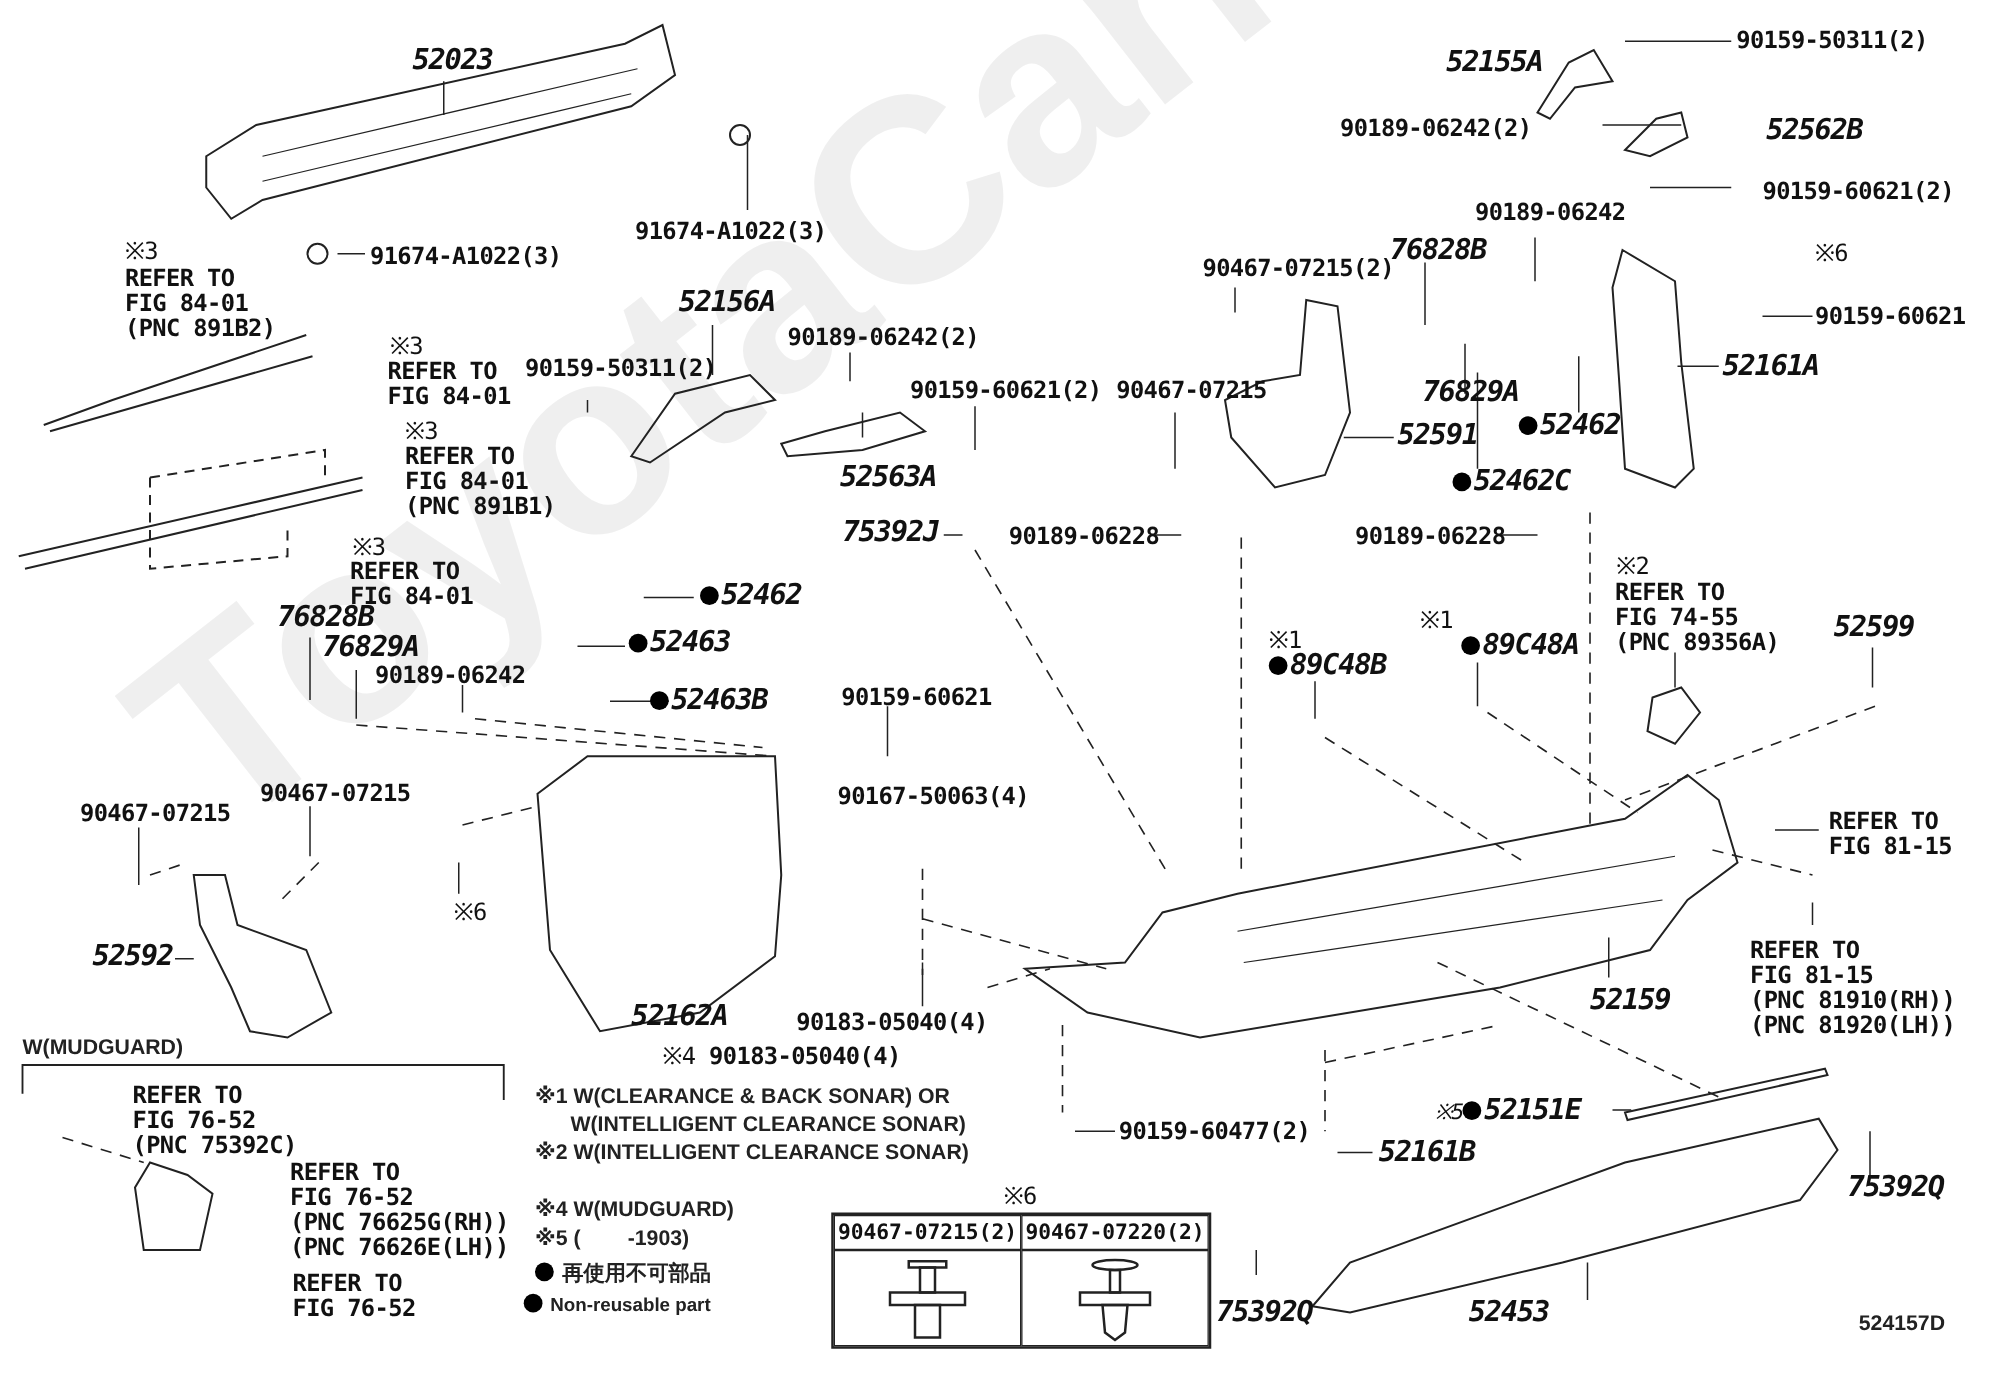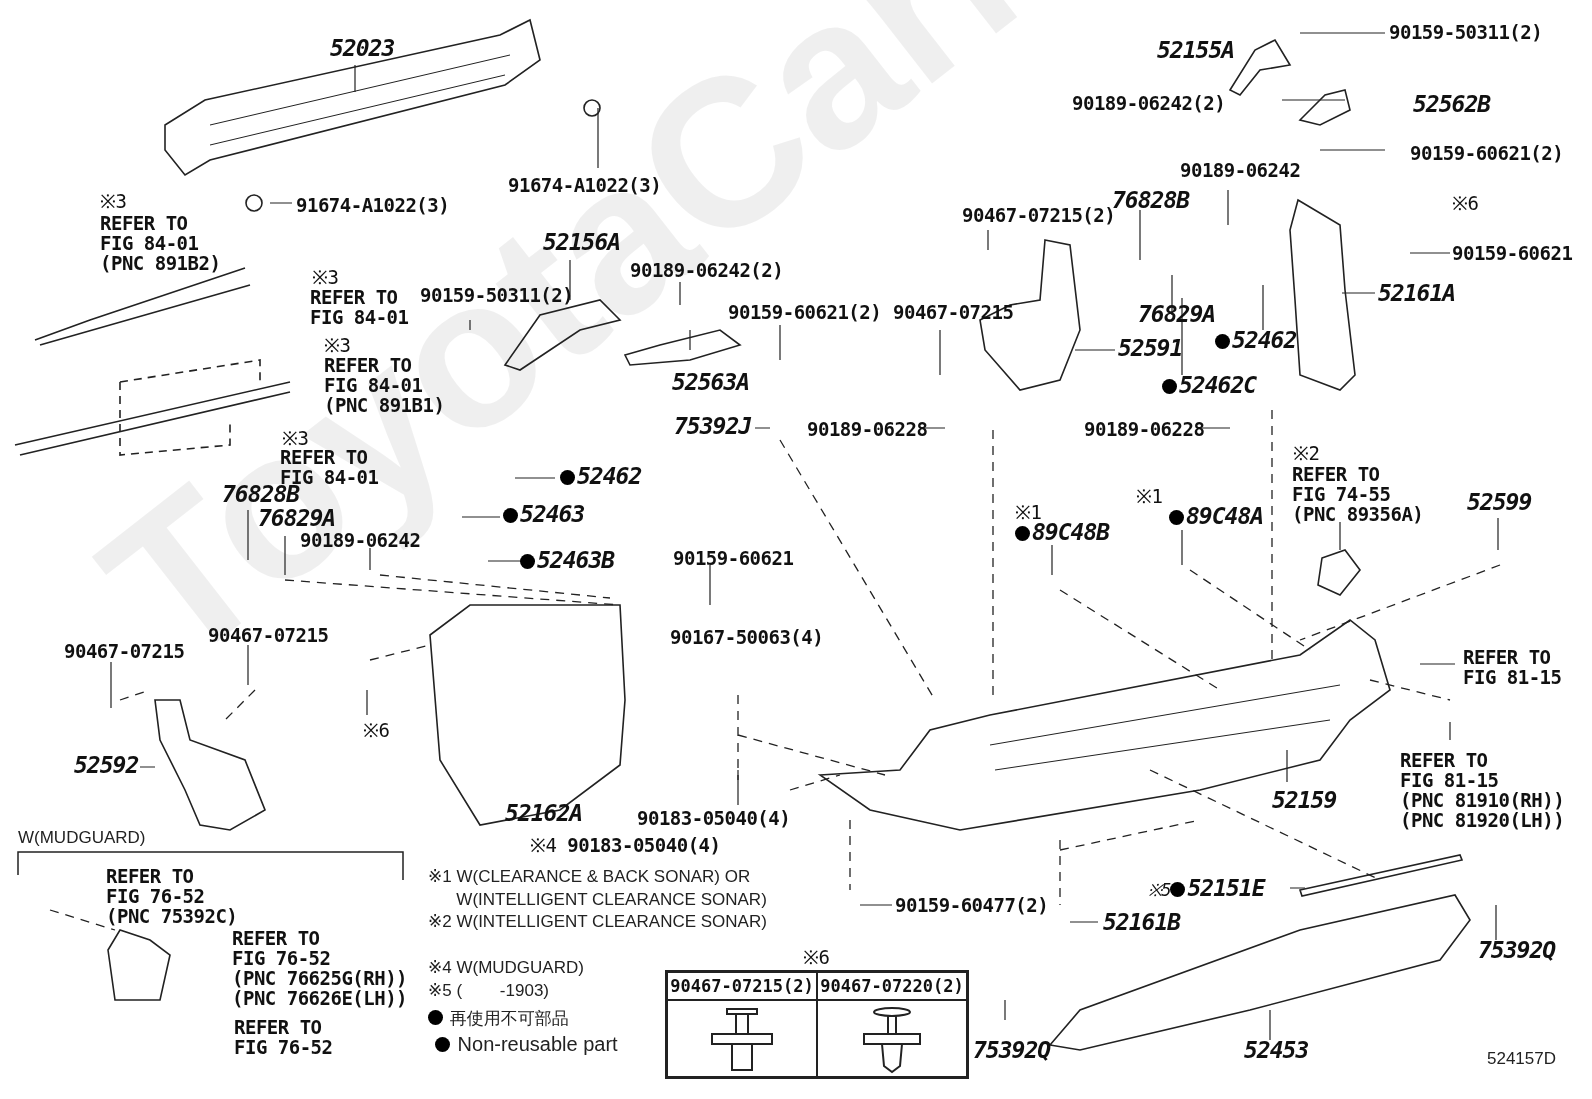--- a/index.html
+++ b/index.html
@@ -1,20 +1,20 @@
 <!DOCTYPE html>
 <html><head>
 <meta charset="utf-8">
 <style>
   html, body { margin:0; padding:0; background:#ffffff; }
   #canvas { position:relative; width:1592px; height:1099px; overflow:hidden; background:#fff;
     font-family:"DejaVu Sans Mono","Liberation Mono",monospace; color:#111; }
   .lbl { position:absolute; white-space:pre; font-size:19px; line-height:20px; letter-spacing:-0.5px; font-weight:bold; }
   .big { font-size:23px; font-weight:bold; letter-spacing:-1px;font-style:italic; }
-  .note { position:absolute; font-family:"Liberation Sans","DejaVu Sans",sans-serif; font-size:17px; line-height:23px; white-space:pre; color:#222; }
+  .note { position:absolute; font-family:"Liberation Sans","DejaVu Sans",sans-serif; font-size:17px; line-height:23px; white-space:pre; color:#222;font-weight:bold; }
   .dot { display:inline-block; width:15px; height:15px; border-radius:50%; background:#000; vertical-align:-1px; margin-right:2px; }
   svg#lines { position:absolute; left:0; top:0; }
   .wm { position:absolute; left:60px; top:520px; font-family:"Liberation Sans",sans-serif; font-size:210px; font-weight:bold;
         color:#000; opacity:0.06; transform:rotate(-38deg); transform-origin:left top; white-space:nowrap; }
   .tbl { position:absolute; left:665px; top:970px; width:300px; height:105px; border:2px solid #222; display:grid; grid-template-columns:1fr 1fr; grid-template-rows:28px 1fr; }
   .tbl > div { border:1px solid #222; font-size:17px; font-weight:bold; display:flex; align-items:center; justify-content:center; }
 </style>
 </head>
 <body>
 
@@ -119,21 +119,21 @@
   <div class="lbl" style="left:530px;top:835px"><span style="font-weight:normal">※4</span> <span>90183-05040(4)</span></div>
   <div class="lbl big" style="left:1015px;top:522px"><span class="dot"></span><span>89C48B</span></div>
   <div class="lbl big" style="left:1169px;top:506px"><span class="dot"></span><span>89C48A</span></div>
   <div class="lbl big" style="left:1467px;top:492px">52599</div>
   <div class="lbl big" style="left:1272px;top:790px">52159</div>
   <div class="lbl" style="left:895px;top:895px">90159-60477(2)</div>
   <div class="lbl big" style="left:1103px;top:912px">52161B</div>
   <div class="lbl big" style="left:1148px;top:878px"><span style="font-weight:normal;font-size:17px">※5</span><span class="dot"></span><span>52151E</span></div>
   <div class="lbl big" style="left:1478px;top:940px">75392Q</div>
   <div class="lbl big" style="left:973px;top:1040px">75392Q</div>
-  <div class="lbl big" style="left:1244px;top:1040px">52453</div>
+  <div class="lbl big" style="left:1175px;top:1040px">52453</div>
 
   <div class="lbl" style="left:100px;top:191px;font-weight:normal">※3</div>
   <div class="lbl" style="left:312px;top:267px;font-weight:normal">※3</div>
   <div class="lbl" style="left:324px;top:335px;font-weight:normal">※3</div>
   <div class="lbl" style="left:282px;top:428px;font-weight:normal">※3</div>
   <div class="lbl" style="left:363px;top:720px;font-weight:normal">※6</div>
   <div class="lbl" style="left:1452px;top:193px;font-weight:normal">※6</div>
   <div class="lbl" style="left:1015px;top:502px;font-weight:normal">※1</div>
   <div class="lbl" style="left:1136px;top:486px;font-weight:normal">※1</div>
   <div class="lbl" style="left:1293px;top:443px;font-weight:normal">※2</div>
@@ -168,21 +168,21 @@
 FIG 76-52</div>
 
   <div class="note" style="left:18px;top:826px">W(MUDGUARD)</div>
 
   <div class="note" style="left:428px;top:865px">※1 W(CLEARANCE &amp; BACK SONAR) OR</div>
   <div class="note" style="left:428px;top:888px">      W(INTELLIGENT CLEARANCE SONAR)</div>
   <div class="note" style="left:428px;top:910px">※2 W(INTELLIGENT CLEARANCE SONAR)</div>
   <div class="note" style="left:428px;top:956px">※4 W(MUDGUARD)</div>
   <div class="note" style="left:428px;top:979px">※5 (        -1903)</div>
   <div class="note" style="left:428px;top:1007px"><span class="dot"></span> <span>再使用不可部品</span></div>
-  <div class="note" style="left:435px;top:1033px;font-size:20px"><span class="dot"></span> <span>Non-reusable part</span></div>
+  <div class="note" style="left:419px;top:1033px;font-size:15px"><span class="dot"></span> <span>Non-reusable part</span></div>
 
   <div class="lbl" style="left:803px;top:947px;font-weight:normal">※6</div>
   <div class="tbl">
     <div>90467-07215(2)</div>
     <div>90467-07220(2)</div>
     <div>
       <svg width="80" height="70">
           <g fill="none" stroke="#222" stroke-width="2">
             <rect x="25" y="5" width="30" height="5"></rect>
             <rect x="34" y="10" width="12" height="20"></rect>

